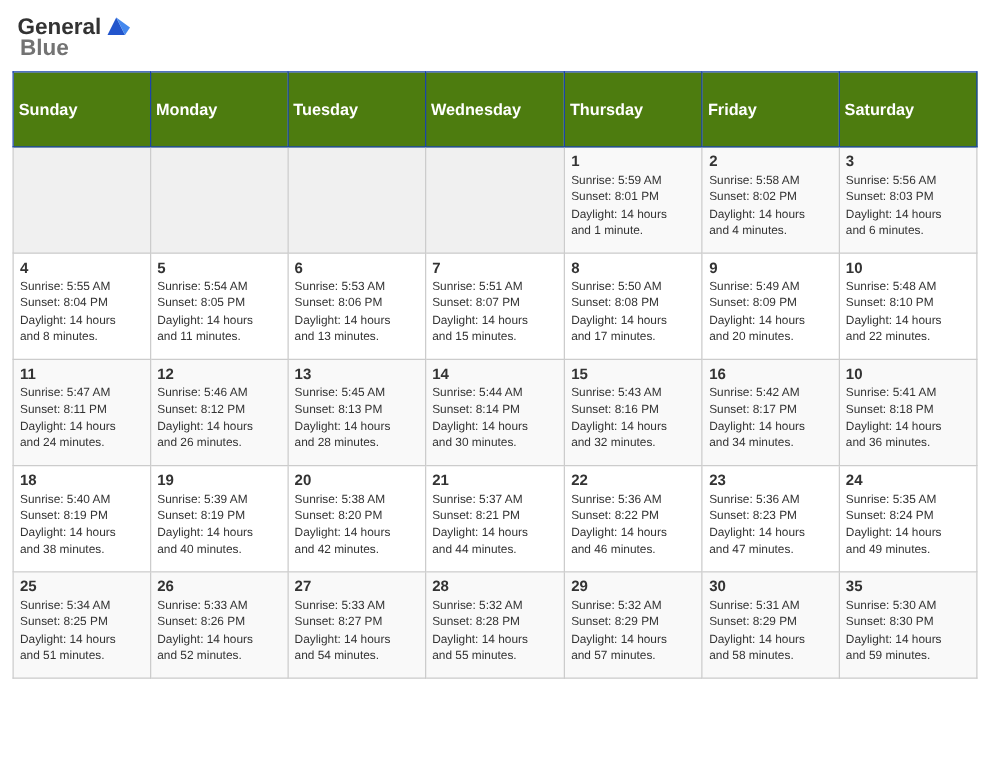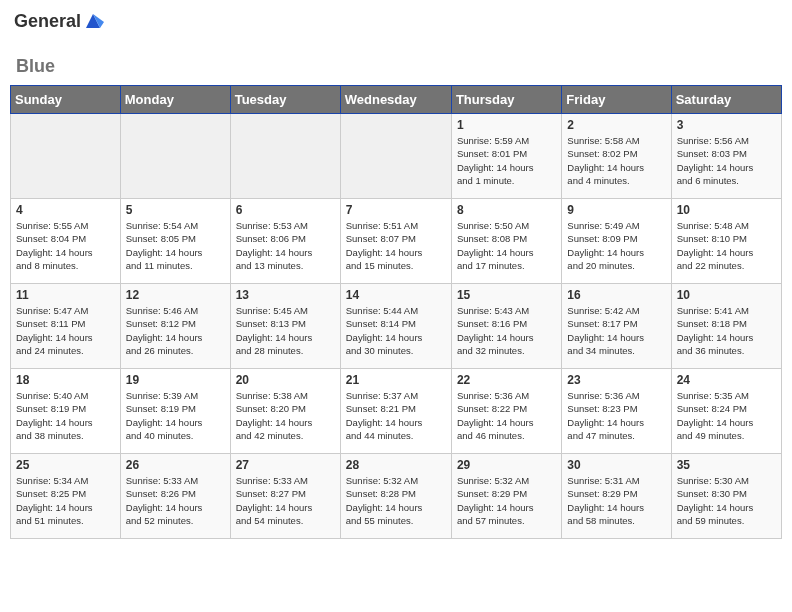--- a/index.html
+++ b/index.html
@@ -43,24 +43,24 @@
     .location {
       font-size: 14px;
       color: #555;
     }
     table {
       width: 100%;
       border-collapse: collapse;
       border: 1px solid #ccc;
     }
     thead tr th {
-      background-color: #737373;
+      background-color: #4d7c0f;
       color: #fff;
       font-size: 13px;
-      padding: 6px 4px;
+      padding: 22px 4px;
       text-align: left;
       border: 1px solid #1a44aa;
     }
     tbody tr td {
       vertical-align: top;
       border: 1px solid #ccc;
       padding: 4px 5px;
       font-size: 10px;
       color: #333;
       width: 113px;
@@ -84,21 +84,21 @@
       font-size: 9.5px;
       color: #333;
       line-height: 1.4;
     }
   </style>
 </head>
 <body>
 
 <div class="header">
   <div class="logo">
-    <div style="display:flex;flex-direction:column;align-items:flex-start;gap:28px;">
+    <div style="display:flex;flex-direction:column;align-items:flex-start;">
       <div style="display:flex;align-items:center;">
         <span class="logo-text-general">General</span>
         <svg width="22" height="22" viewBox="0 0 22 22" style="margin-left:1px;">
           <polygon points="4,18 11,4 18,18" fill="#2255cc"></polygon>
           <polygon points="11,4 18,18 22,12" fill="#4488ee"></polygon>
         </svg>
       </div>
       <span class="logo-text-blue" style="margin-top:-4px;margin-left:2px;">Blue</span>
     </div>
   </div>

